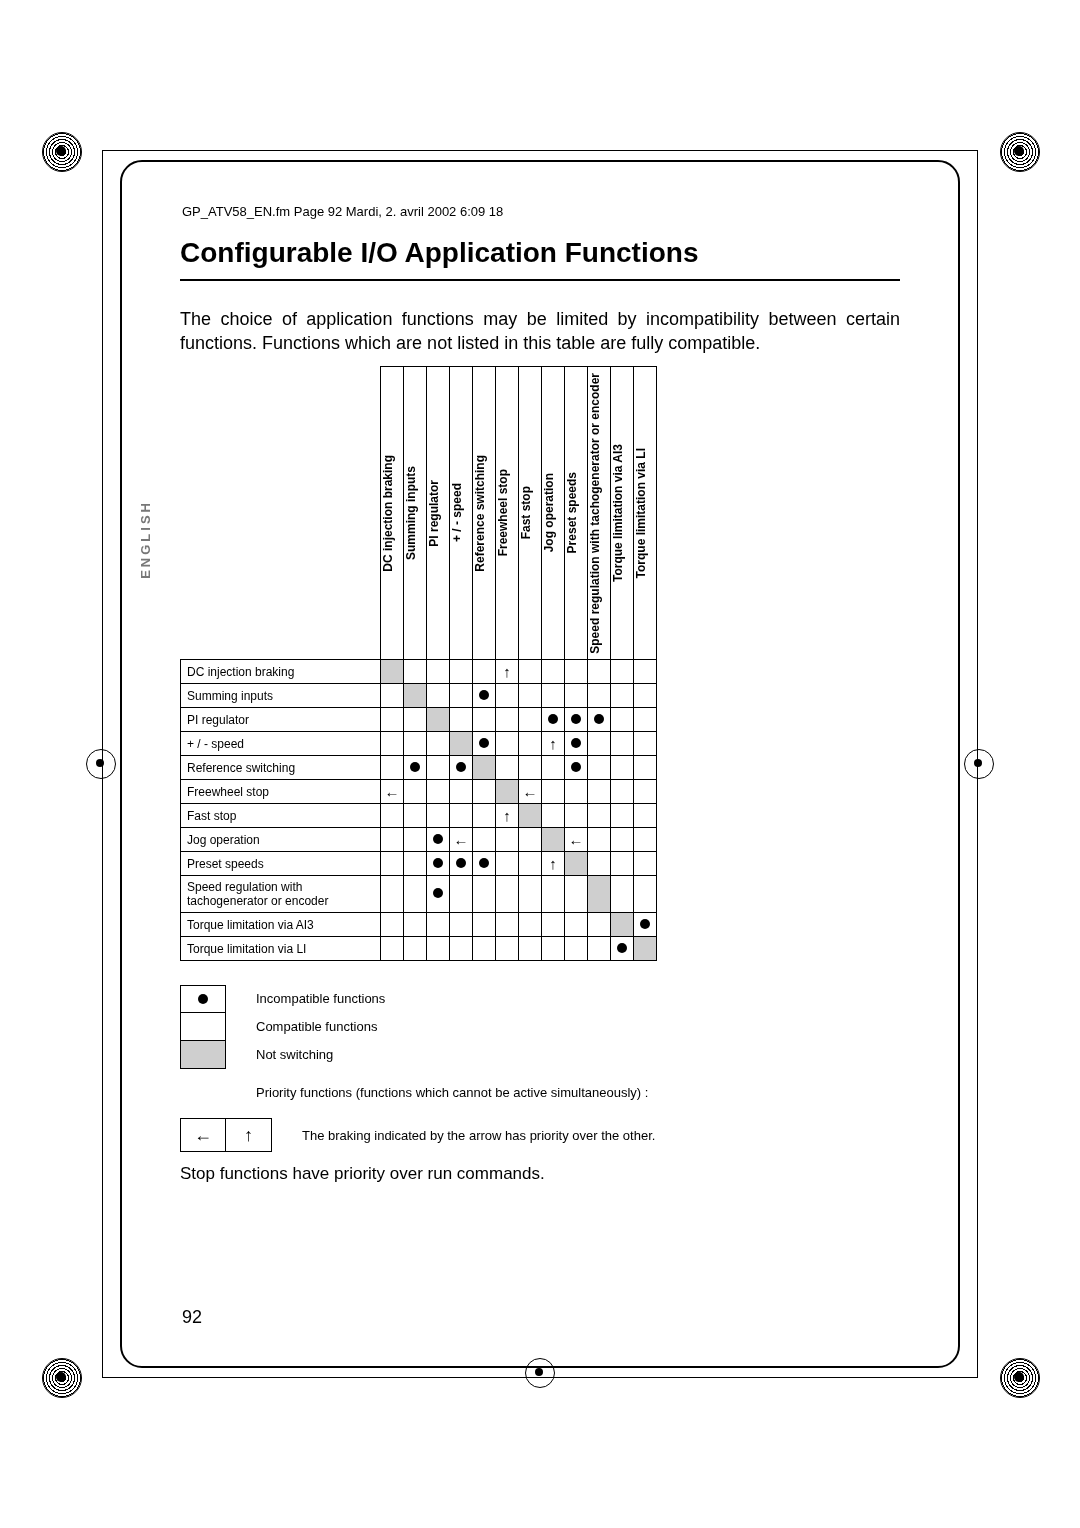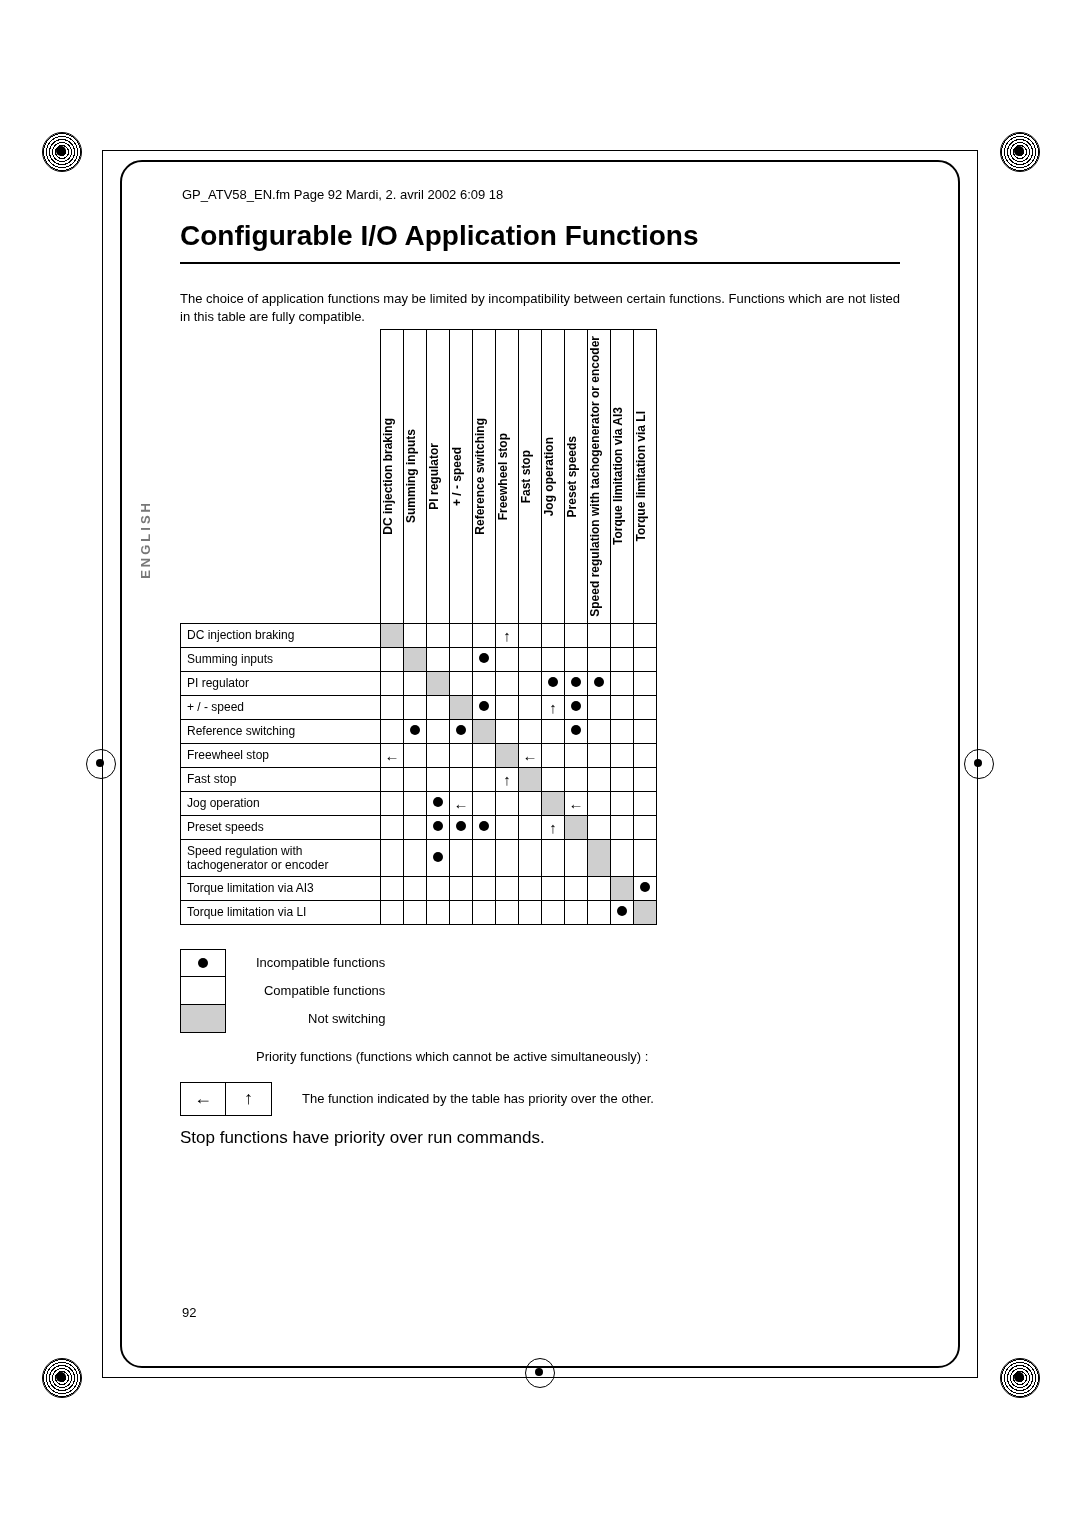--- a/index.html
+++ b/index.html
@@ -24,25 +24,25 @@
 
   .hline-t { position:absolute; top:150px; left:102px; right:102px; height:0; border-top:1px solid #000; }
   .hline-b { position:absolute; bottom:150px; left:102px; right:102px; height:0; border-top:1px solid #000; }
   .vline-l { position:absolute; left:102px; top:150px; bottom:150px; width:0; border-left:1px solid #000; }
   .vline-r { position:absolute; right:102px; top:150px; bottom:150px; width:0; border-left:1px solid #000; }
 
   .sheet { position:absolute; left:120px; right:120px; top:160px; bottom:160px; border:2px solid #000; border-radius:22px; }
 
   .inner { position:absolute; left:180px; right:180px; top:180px; bottom:180px; }
 
-  .docinfo { font-size:13px; margin:7px 0 18px 2px; }
+  .docinfo { font-size:13px; margin:24px 0 18px 2px; }
   .title   { font-size:28px; font-weight:bold; margin-bottom:10px; }
   .rule    { height:0; border-top:2px solid #000; margin:10px 0 26px 0; }
   .subtitle{ font-size:15px; font-weight:bold; margin-bottom:8px; }
-  .intro   { font-size:13px; line-height:1.35; text-align:justify; margin-bottom:4px; }
+  .intro   { font-size:18px; line-height:1.35; text-align:justify; margin-bottom:10px; }
 
   .lang-tab { position:absolute; left:138px; top:500px; writing-mode:vertical-rl; transform:rotate(180deg);
               font-size:13px; font-weight:bold; letter-spacing:3px; color:#777; }
 
   table.compat { border-collapse:collapse; font-size:12px; margin-left:0; }
   table.compat td, table.compat th { border:1px solid #000; padding:0; text-align:center; vertical-align:middle; }
   table.compat .rowlbl { width:200px; text-align:left; padding:4px 6px; font-weight:normal; }
   table.compat .cell   { width:23px; height:24px; }
   table.compat .diag   { background:#cfcfcf; }
   .vhead { height:180px; }
@@ -56,21 +56,21 @@
   .legend-col .legend-box:not(:first-child){ border-top:none; }
   .legend-grey { background:#cfcfcf; }
   .legend-text { line-height:28px; }
 
   .arrow-row { display:flex; align-items:center; margin:18px 0 10px 0; }
   .arrow-box { width:46px; height:34px; border:1px solid #000; display:flex; align-items:center; justify-content:center; font-size:18px; font-weight:bold; }
   .arrow-box + .arrow-box { border-left:none; }
 
   .notes { font-size:17px; line-height:1.4; margin-top:6px; }
 
-  .pagenum { position:absolute; left:182px; bottom:208px; font-size:13px; }
+  .pagenum { position:absolute; left:182px; bottom:200px; font-size:18px; }
 </style>
 </head>
 <body>
 
 <div class="page">
 
   <div class="reg-corner reg-tl"></div>
   <div class="reg-corner reg-tr"></div>
   <div class="reg-corner reg-bl"></div>
   <div class="reg-corner reg-br"></div>
@@ -320,33 +320,33 @@
 
     <div class="legend">
       <div style="display:flex;">
         <div class="legend-col">
           <div class="legend-box">
               <span class="dot"></span>
             </div>
           <div class="legend-box"></div>
           <div class="legend-box legend-grey"></div>
         </div>
-        <div style="display:flex;flex-direction:column;align-items:flex-end;">
+        <div style="display:flex;flex-direction:column;">
           <div class="legend-text">Incompatible functions</div>
           <div class="legend-text">Compatible functions</div>
           <div class="legend-text">Not switching</div>
         </div>
       </div>
 
       <div style="margin:16px 0 0 76px;">Priority functions (functions which cannot be active simultaneously) :</div>
 
       <div class="arrow-row">
         <div class="arrow-box">←</div>
         <div class="arrow-box">↑</div>
-        <div style="margin-left:30px;">The function indicated by the table has priority over the other.</div>
+        <div style="margin-left:30px;">The braking indicated by the arrow has priority over the other.</div>
       </div>
 
       <div class="notes">
         <div>Stop functions have priority over run commands.</div>
       </div>
     </div>
   </div>
 
   <div class="pagenum">92</div>
 </div>

